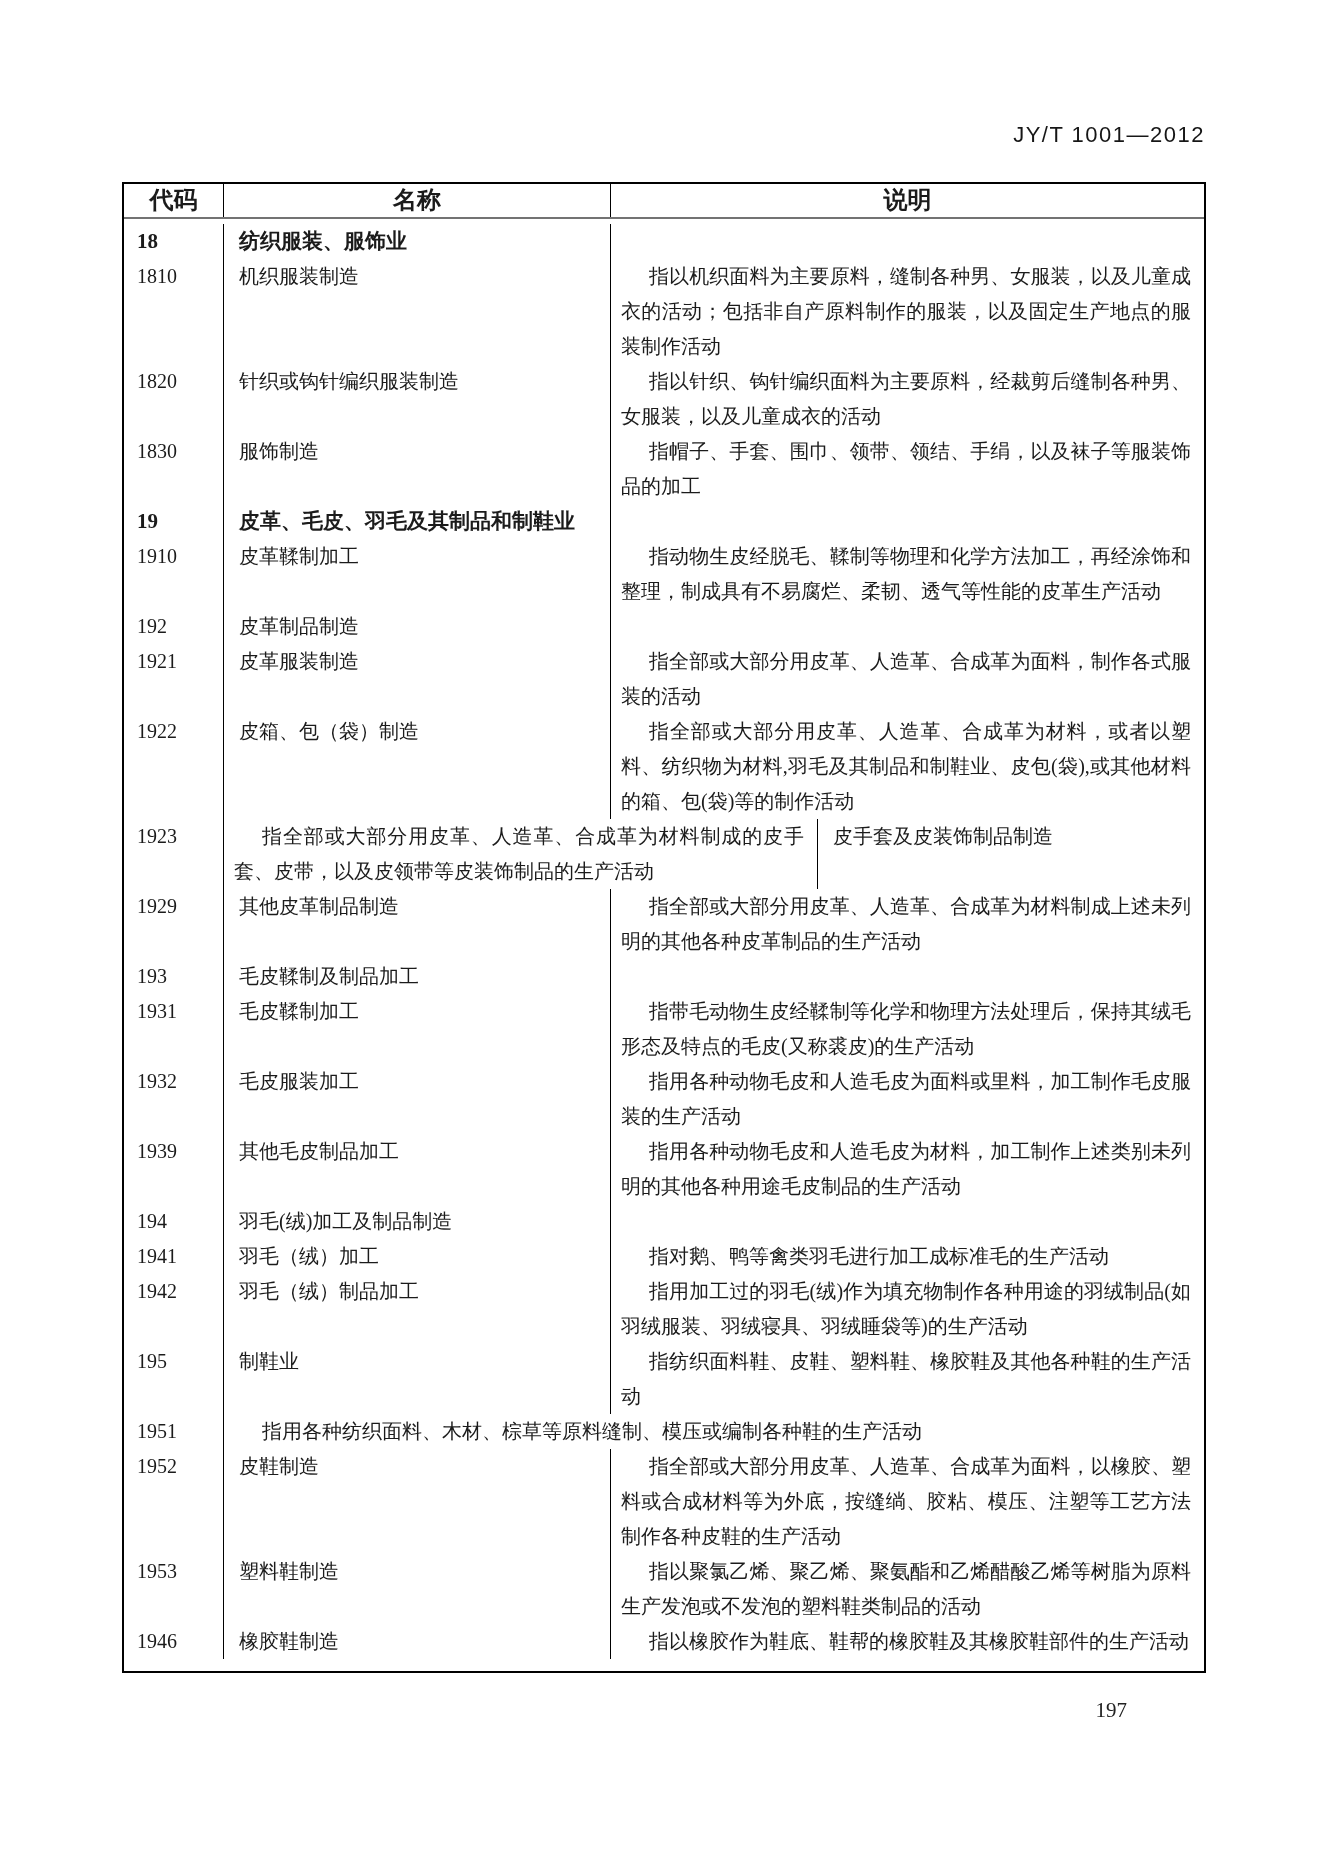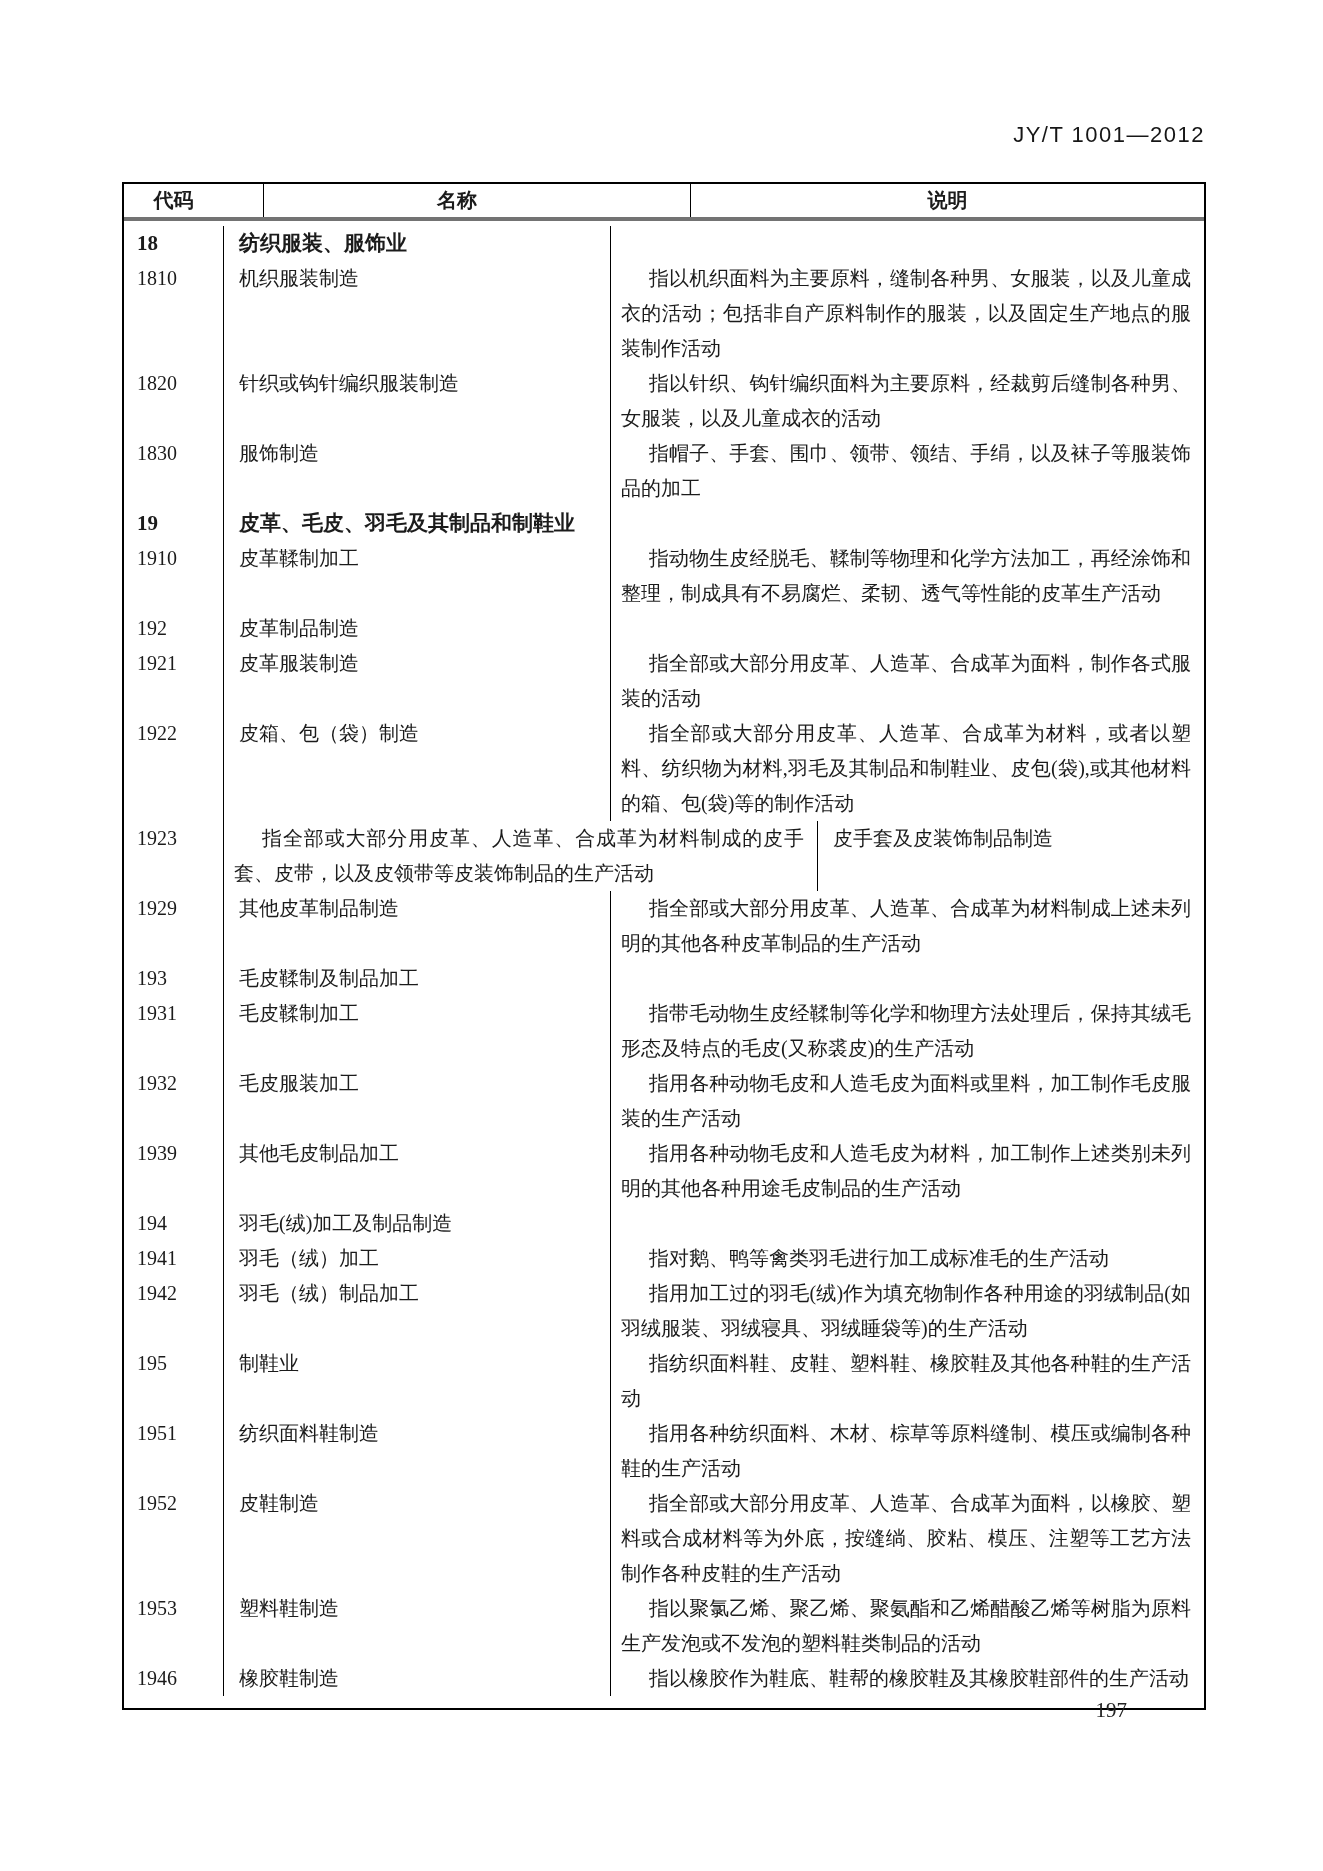--- a/index.html
+++ b/index.html
@@ -23,24 +23,23 @@
   .std-table{
     position:absolute;
     left:122px;top:182px;
     width:1084px;
     border:2px solid #000;
     box-sizing:border-box;
     background:#fff;
   }
   .thead{
     display:flex;
-    border-bottom:4px solid #737373;
+    border-bottom:2px solid #737373;
     font-weight:bold;
-    font-size:20px;
-    gap:40px;
+    font-size:24px;
   }
   .thead .th{
     box-sizing:border-box;
     text-align:center;
     padding:4px 0 5px 0;
     line-height:24px;
   }
   .col-1{width:99px;flex:0 0 99px;}
   .col-2{width:387px;flex:0 0 387px;}
   .col-3{flex:1 1 auto;min-width:0;}
@@ -226,21 +225,20 @@
   <div class="row">
     <div class="cell col-1">195</div>
     <div class="cell col-2">制鞋业</div>
     <div class="cell col-3">
       <div class="para">指纺织面料鞋、皮鞋、塑料鞋、橡胶鞋及其他各种鞋的生产活动</div>
     </div>
   </div>
 
   <div class="row">
     <div class="cell col-1">1951</div>
-    <div class="cell col-2">纺织面料鞋制造</div>
     <div class="cell col-3">
       <div class="para">指用各种纺织面料、木材、棕草等原料缝制、模压或编制各种鞋的生产活动</div>
     </div>
   </div>
 
   <div class="row">
     <div class="cell col-1">1952</div>
     <div class="cell col-2">皮鞋制造</div>
     <div class="cell col-3">
       <div class="para">指全部或大部分用皮革、人造革、合成革为面料，以橡胶、塑料或合成材料等为外底，按缝绱、胶粘、模压、注塑等工艺方法制作各种皮鞋的生产活动</div>

